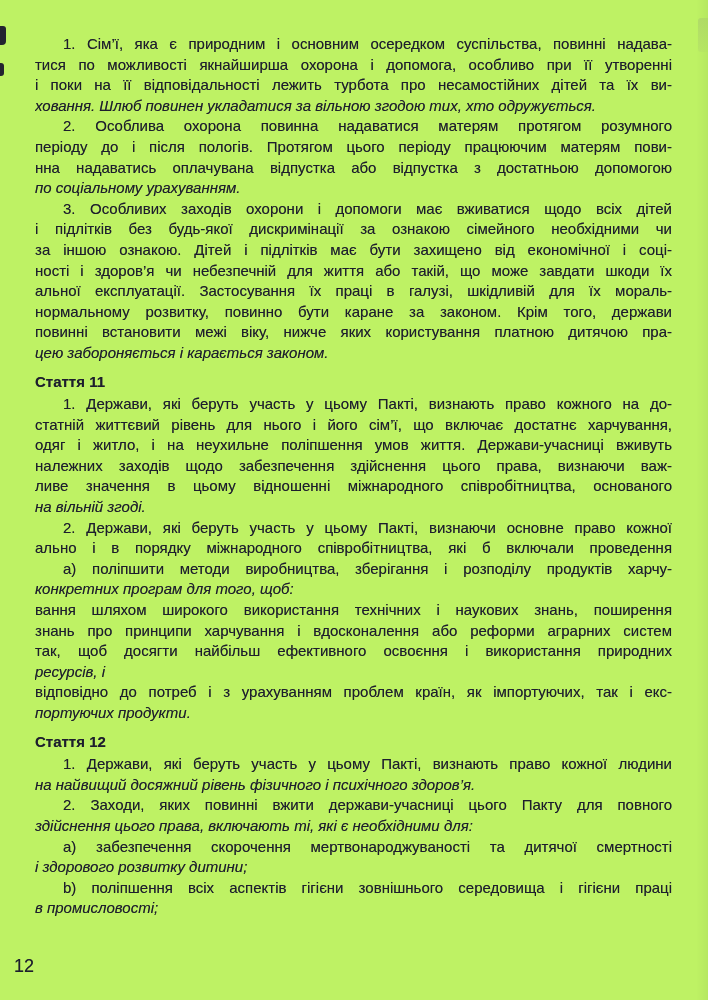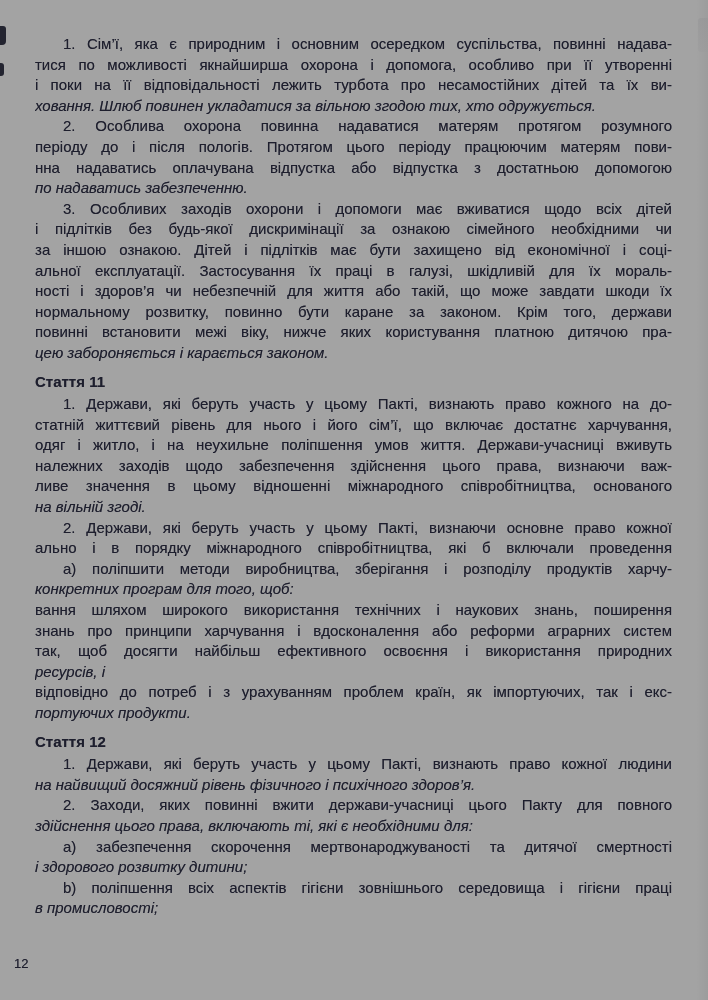--- a/index.html
+++ b/index.html
@@ -58,47 +58,47 @@
   .line.indent { text-indent: 28px; }
   .heading {
     font-weight: bold;
     height: 20.6px;
     margin: 8px 0 2px 0;
   }
   .page-number {
     position: absolute;
     left: 14px;
     top: 956px;
-    font-size: 13px;
+    font-size: 18px;
     text-shadow: 0 0 0.35px rgba(29,30,45,0.55);
   }
 </style>
 </head>
 <body>
 
-<div class="page" style="background: #a3a3a3; color: rgb(29, 30, 45);">
+<div class="page" style="background: #bef264; color: rgb(29, 30, 45);">
   <div class="edge-shade"></div>
   <div class="streak-top-right"></div>
   <div class="scan-mark m1"></div>
   <div class="scan-mark m2"></div>
 
   <div class="content">
       <div class="line indent">1. Сім’ї, яка є природним і основним осередком суспільства, повинні надава-</div>
       <div class="line">тися по можливості якнайширша охорона і допомога, особливо при її утворенні</div>
       <div class="line">і поки на її відповідальності лежить турбота про несамостійних дітей та їх ви-</div>
       <div class="line last">ховання. Шлюб повинен укладатися за вільною згодою тих, хто одружується.</div>
       <div class="line indent">2. Особлива охорона повинна надаватися матерям протягом розумного</div>
       <div class="line">періоду до і після пологів. Протягом цього періоду працюючим матерям пови-</div>
       <div class="line">нна надаватись оплачувана відпустка або відпустка з достатньою допомогою</div>
-      <div class="line last">по надаватись забезпеченню.</div>
+      <div class="line last">по соціальному урахуванням.</div>
       <div class="line indent">3. Особливих заходів охорони і допомоги має вживатися щодо всіх дітей</div>
       <div class="line">і підлітків без будь-якої дискримінації за ознакою сімейного необхідними чи</div>
       <div class="line">за іншою ознакою. Дітей і підлітків має бути захищено від економічної і соці-</div>
+      <div class="line">ності і здоров’я чи небезпечній для життя або такій, що може завдати шкоди їх</div>
       <div class="line">альної експлуатації. Застосування їх праці в галузі, шкідливій для їх мораль-</div>
-      <div class="line">ності і здоров’я чи небезпечній для життя або такій, що може завдати шкоди їх</div>
       <div class="line">нормальному розвитку, повинно бути каране за законом. Крім того, держави</div>
       <div class="line">повинні встановити межі віку, нижче яких користування платною дитячою пра-</div>
       <div class="line last">цею забороняється і карається законом.</div>
       <div class="heading">Стаття 11</div>
       <div class="line indent">1. Держави, які беруть участь у цьому Пакті, визнають право кожного на до-</div>
       <div class="line">статній життєвий рівень для нього і його сім’ї, що включає достатнє харчування,</div>
       <div class="line">одяг і житло, і на неухильне поліпшення умов життя. Держави-учасниці вживуть</div>
       <div class="line">належних заходів щодо забезпечення здійснення цього права, визнаючи важ-</div>
       <div class="line">ливе значення в цьому відношенні міжнародного співробітництва, основаного</div>
       <div class="line last">на вільній згоді.</div>

